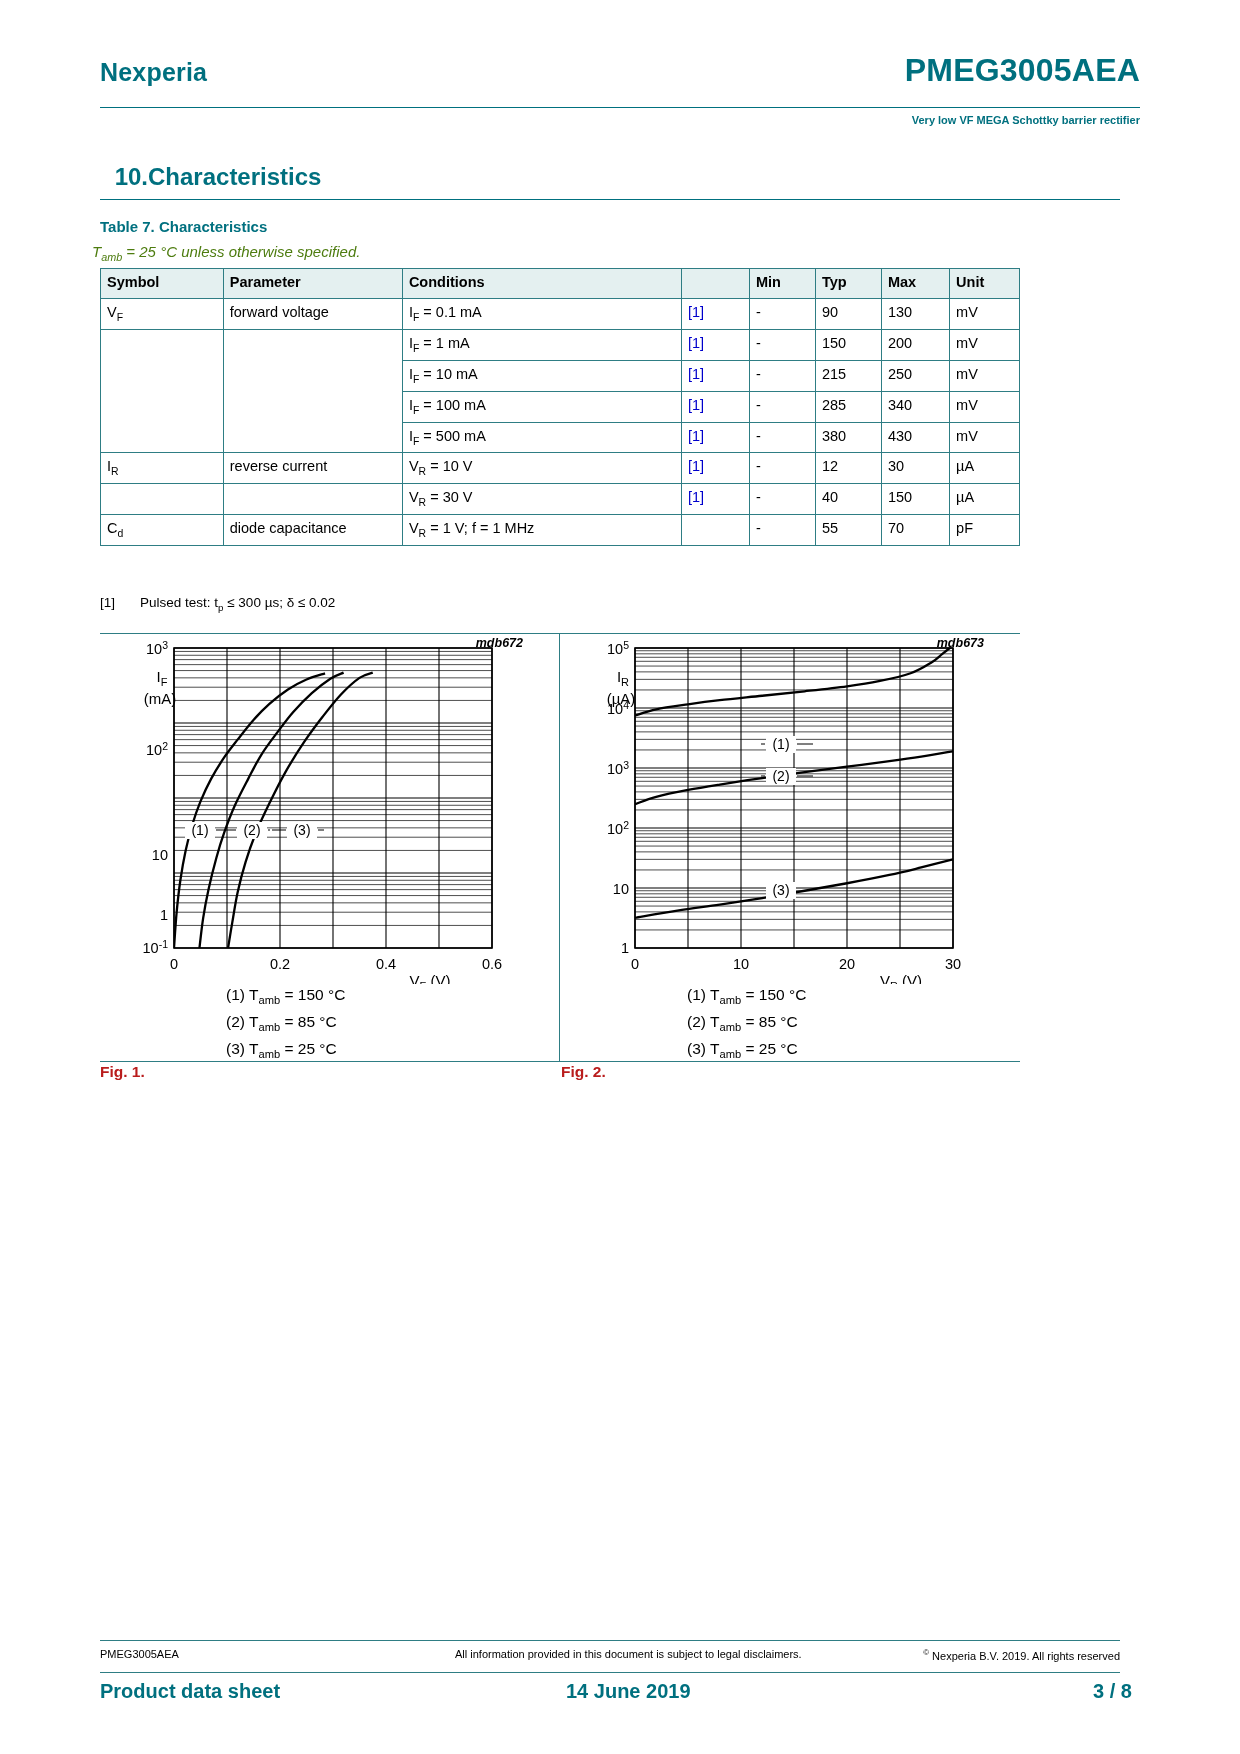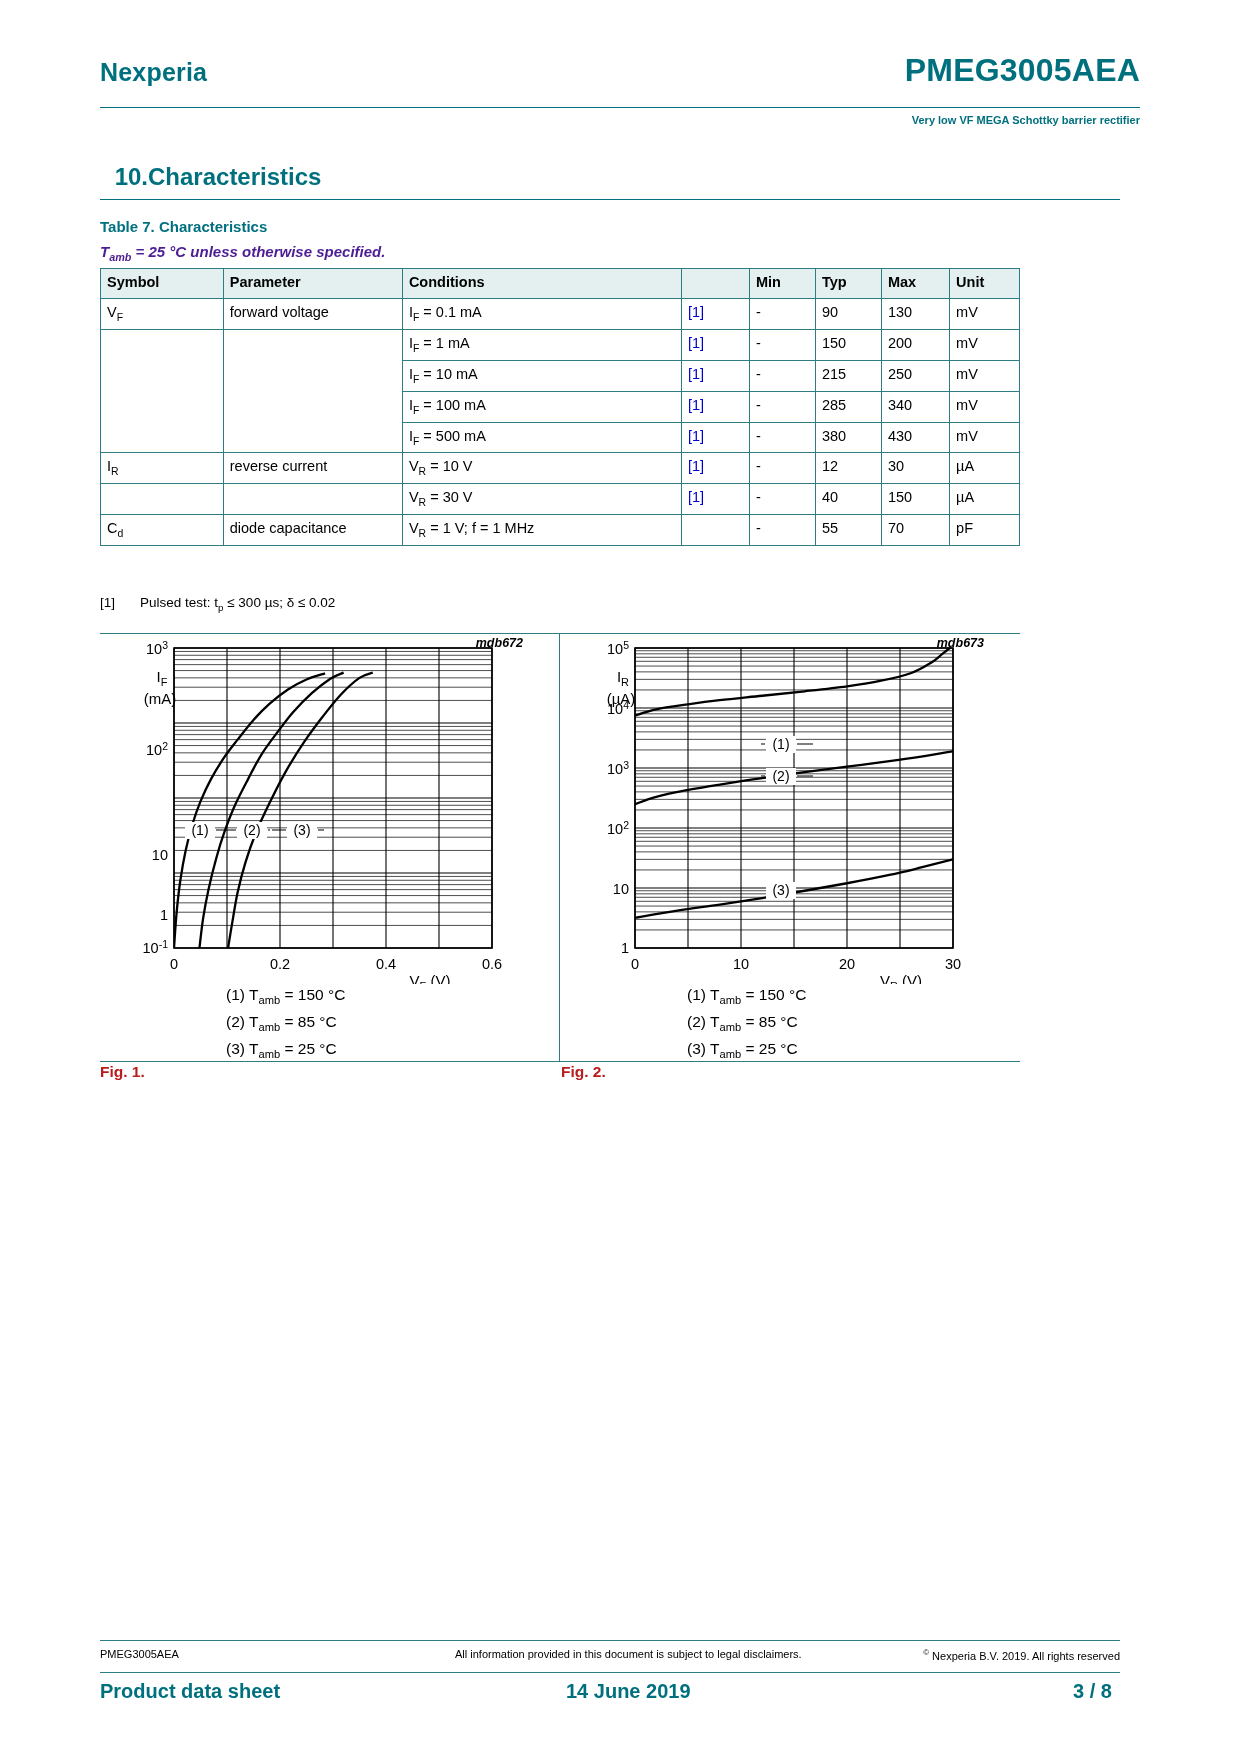--- a/index.html
+++ b/index.html
@@ -38,22 +38,22 @@
     font-size:24px; font-weight:700; color:#00707f;text-align:right;
   }
   .sec-title .num { display:inline-block; min-width:48px; }
   .sec-rule { position:absolute; left:100px; top:199px; width:1020px; border-top:1.6px solid #00707f; }
 
   .tbl-caption {
     position:absolute; left:100px; top:218px;
     font-size:15px; font-weight:700; color:#00707f;
   }
   .tbl-cond {
-    position:absolute; left:100px; top:243px;
-    font-size:15px; font-style:italic; color:#4c1d95;font-weight:bold;
+    position:absolute; left:92px; top:243px;
+    font-size:15px; font-style:italic; color:#4d7c0f;
   }
 
   
   .tbl {
     position:absolute; left:100px; top:268px;
     width:920px;
     border-collapse:collapse;
     font-size:14.5px;
   }
   .tbl th, .tbl td {
@@ -123,21 +123,21 @@
   
   .ftr-rule-top { position:absolute; left:100px; top:1640px; width:1020px; border-top:1px solid #2e7d84; }
   .ftr-line1 { position:absolute; top:1648px; font-size:11px; color:#000; }
   .ftr-l1-left  { left:100px; }
   .ftr-l1-mid   { left:455px; }
   .ftr-l1-right { right:120px; }
   .ftr-rule-bot { position:absolute; left:100px; top:1672px; width:1020px; border-top:1px solid #2e7d84; }
   .ftr-line2 { position:absolute; top:1680px; font-size:20px; font-weight:700; color:#00707f; }
   .ftr-l2-left  { left:100px; }
   .ftr-l2-mid   { left:566px; }
-  .ftr-l2-right { right:128px;text-align:right; }
+  .ftr-l2-right { right:108px;text-align:right; }
   svg text { font-family:"Liberation Sans", sans-serif; }
 </style>
 </head>
 <body>
 
 <div class="page">
 
   <div class="hdr">
     <div class="hdr-brand">Nexperia</div>
     <div class="hdr-part">PMEG3005AEA</div>

